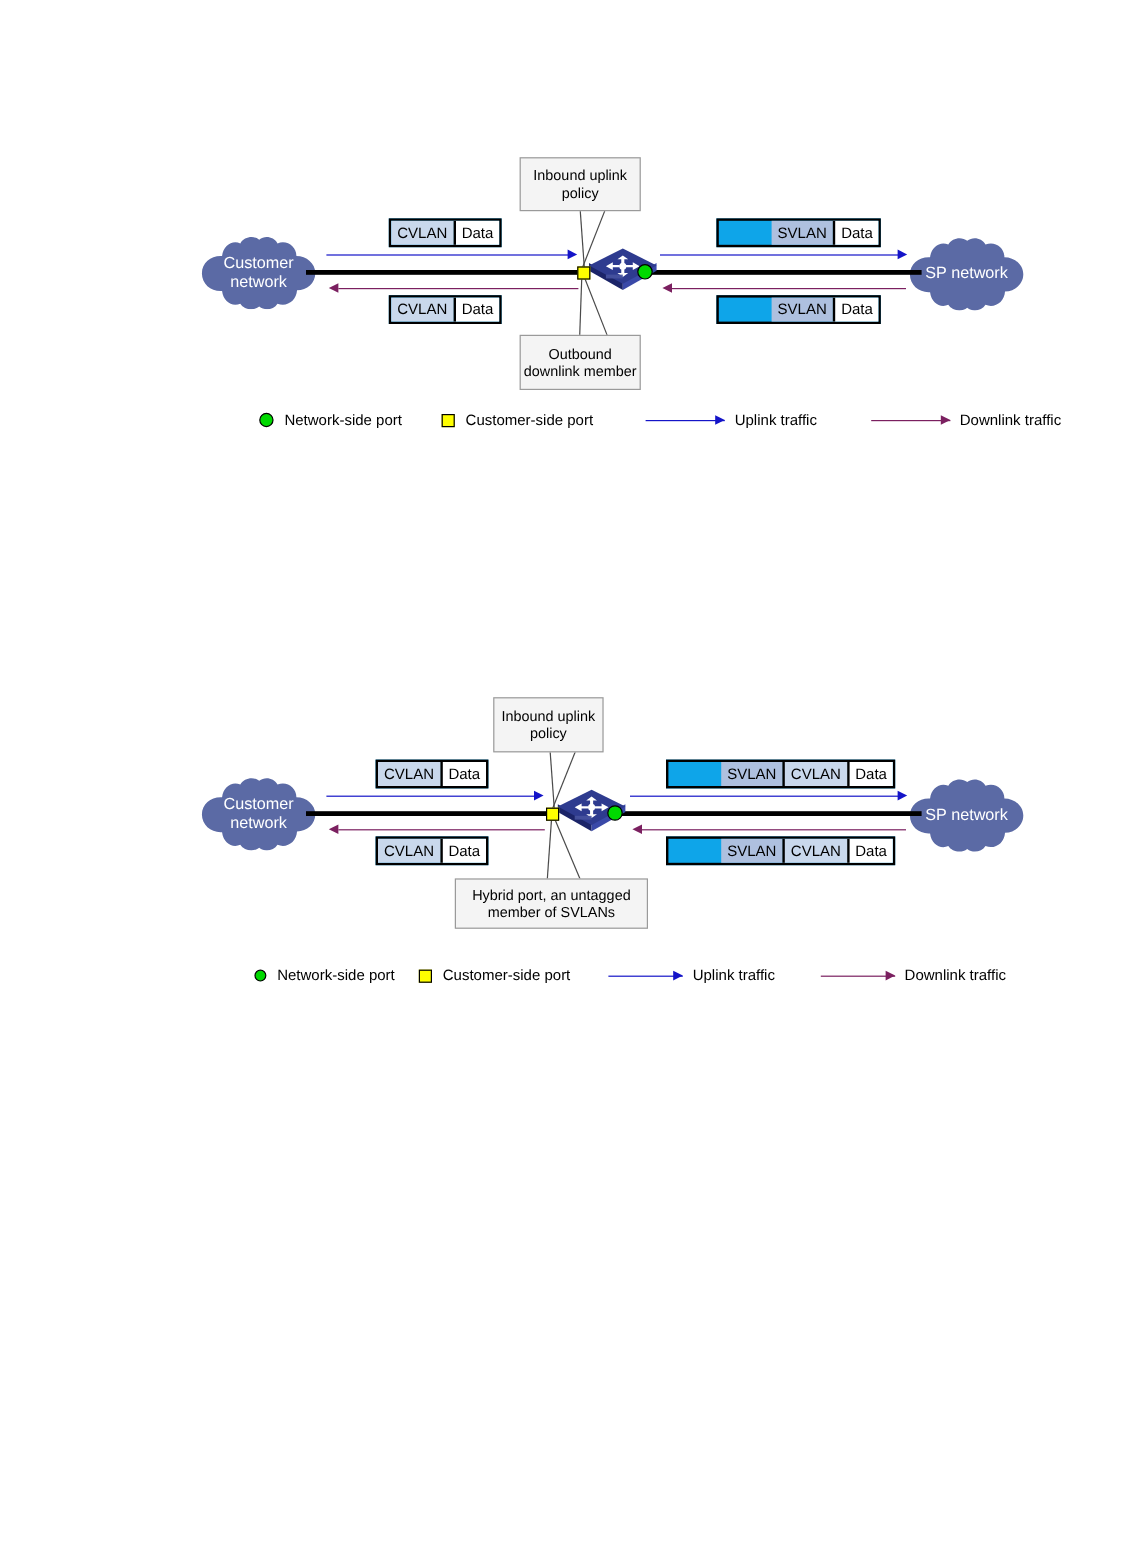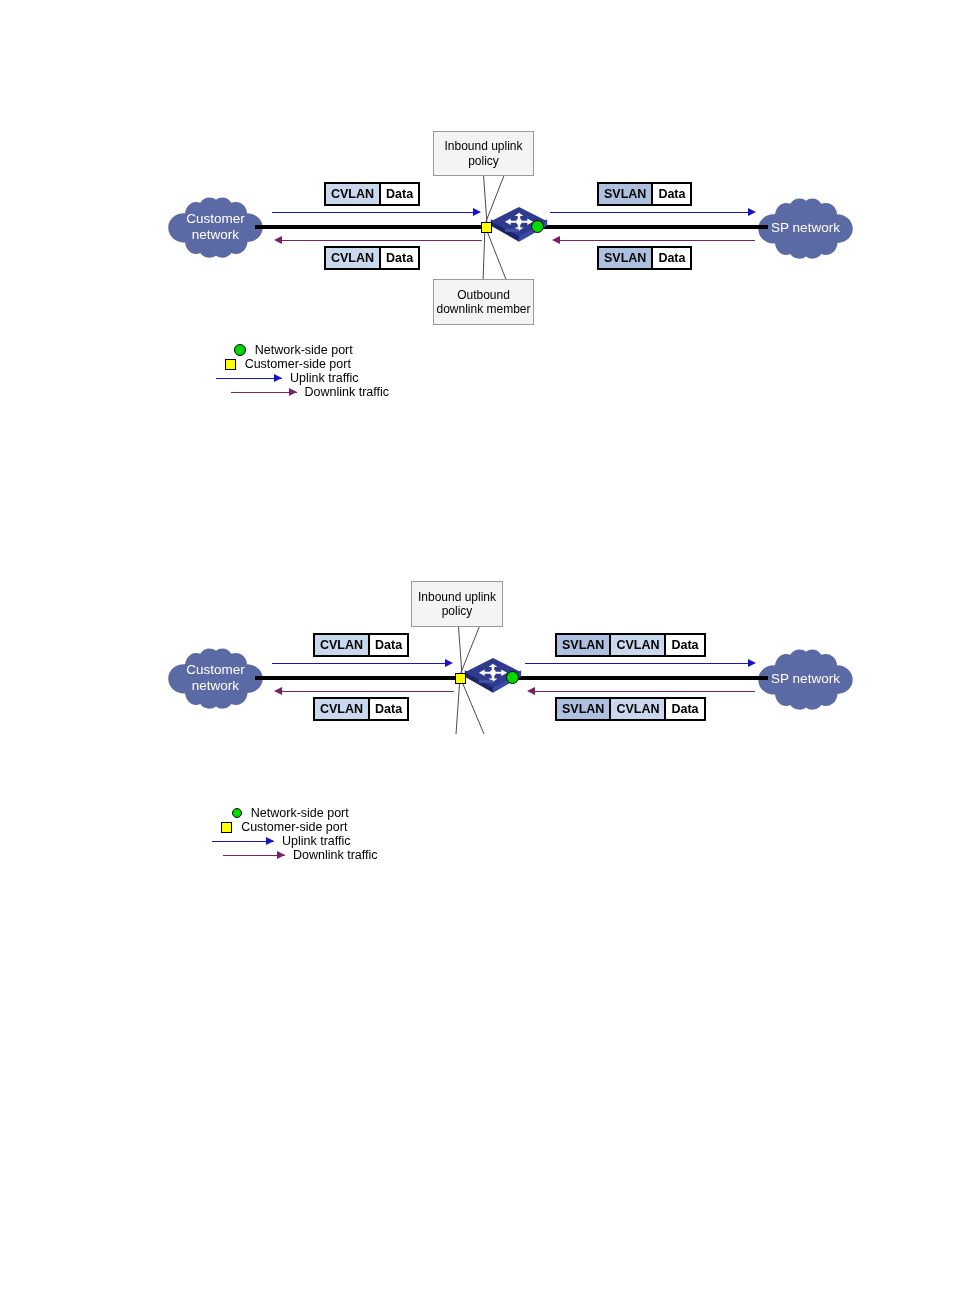--- a/index.html
+++ b/index.html
@@ -59,33 +59,32 @@
   .arrow-head.left-purple { border-right: 8px solid #7b2060; }
 
   
   .packet {
     position: absolute;
     display: flex;
     border: 2px solid #000000;
     background: #0ea5e9;
     height: 24px;
     box-sizing: border-box;
-    font-weight: bold;
   }
   .packet .cell {
     display: flex;
     align-items: center;
     justify-content: center;
     font-size: 12.5px;
     color: #000000;
     box-sizing: border-box;
     padding: 0 5px;
   }
   .packet .cell + .cell { border-left: 2px solid #000000; }
-  .cell.svlan { background: #aec0df; }
+  .cell.svlan { background: #aec0df; margin-left: 44px; }
   .cell.cvlan { background: #c9d8ec; }
   .cell.data  { background: #ffffff; }
 
   
   .callout {
     position: absolute;
     border: 1px solid #9a9a9a;
     background: #f4f4f4;
     color: #000000;
     font-size: 12px;
@@ -114,21 +113,21 @@
     position: absolute;
     width: 13px; height: 13px;
     border-radius: 50%;
     background: #00d900;
     border: 1px solid #000000;
     box-sizing: border-box;
     z-index: 6;
   }
 
   
-  .legend { position: absolute; display: flex; align-items: center; flex-direction: column; }
+  .legend { position: absolute; display: flex; align-items: center; }
   .legend-item { display: flex; align-items: center; }
   .legend-label {
     font-size: 12.5px;
     color: #000000;
     white-space: nowrap;
   }
   .legend-dot {
     width: 12px; height: 12px; border-radius: 50%;
     background: #00d900; border: 1px solid #000; box-sizing: border-box;
     margin-right: 9px;
@@ -334,20 +333,23 @@
     <line x1="52" y1="0" x2="30" y2="55" stroke="#4a4a4a" stroke-width="1"></line>
   </svg>
   <svg class="leader" style="left:430px; top:227px; width:80px; height:58px;">
     <line x1="30" y1="0" x2="26" y2="57" stroke="#4a4a4a" stroke-width="1"></line>
     <line x1="30" y1="0" x2="54" y2="57" stroke="#4a4a4a" stroke-width="1"></line>
   </svg>
 
   <div class="callout" style="left:411px; top:131px; width:92px; height:46px;">
     <span>Inbound uplink policy</span>
   </div>
+  <div class="callout" style="left:379px; top:282px; width:161px; height:42px;">
+    <span>Hybrid port, an untagged member of SVLANs</span>
+  </div>
 
   <div class="packet" style="left:313px; top:183px;">
     <div class="cell cvlan">CVLAN</div>
     <div class="cell data">Data</div>
   </div>
   <div class="packet" style="left:313px; top:247px;">
     <div class="cell cvlan">CVLAN</div>
     <div class="cell data">Data</div>
   </div>
   <div class="packet" style="left:555px; top:183px;">

